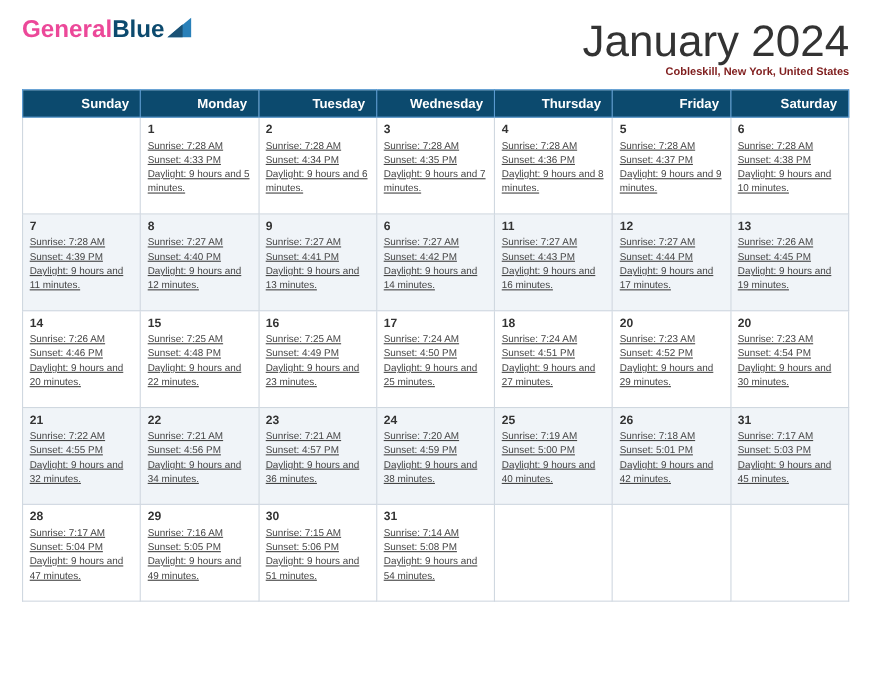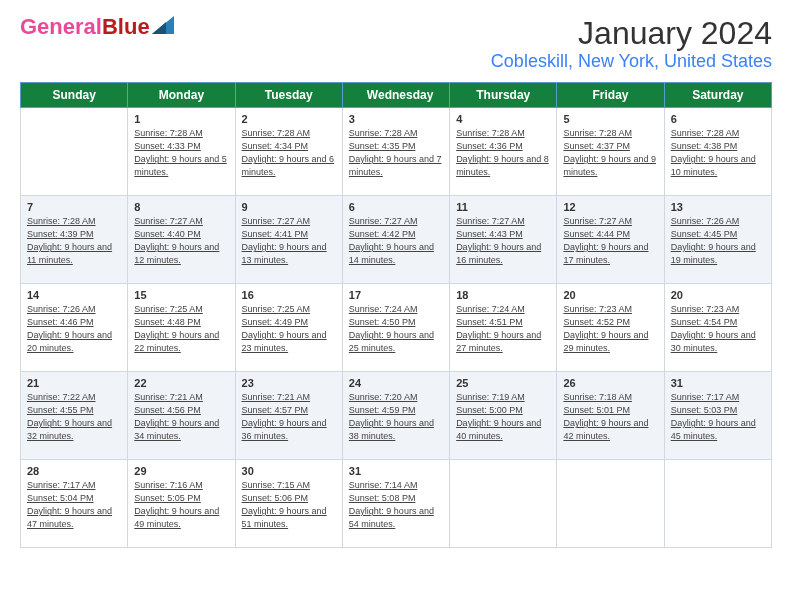--- a/index.html
+++ b/index.html
@@ -28,41 +28,42 @@
     .logo-text {
       font-size: 22px;
       font-weight: bold;
       color: #1a5276;
       line-height: 1;
     }
     .title-block {
       text-align: right;
     }
     .month-title {
-      font-size: 32px;
+      font-size: 40px;
       font-weight: 300;
       color: #333;
       line-height: 1.1;
     }
     .location {
-      font-size: 18px;
-      color: #3b82f6;
+      font-size: 10px;
+      color: #7f1d1d;
+      font-weight: bold;
     }
     table {
       width: 100%;
       border-collapse: collapse;
       table-layout: fixed;
     }
     thead th {
-      background: #15803d;
+      background: #0c4a6e;
       color: #fff;
       font-size: 12px;
       font-weight: bold;
-      padding: 5px 24px;
-      text-align: center;
+      padding: 5px 10px;
+      text-align: right;
       border: 1px solid #5a9ad0;
     }
     tbody tr {
       border-bottom: 1px solid #ddd;
     }
     tbody tr:nth-child(odd) {
       background: #fff;
     }
     tbody tr:nth-child(even) {
       background: #f0f4f8;
@@ -93,21 +94,21 @@
     }
   </style>
 </head>
 <body>
 
 <div class="container">
   <div class="header">
     <div class="logo">
       <div style="display:flex;align-items:center;">
         <span class="logo-text">
-          <span style="color:#ec4899;">General</span><span style="color:#b91c1c;">Blue</span>
+          <span style="color:#ec4899;">General</span><span style="color:#0c4a6e;">Blue</span>
         </span>
         <svg width="22" height="18" viewBox="0 0 22 18" style="margin-left:2px;margin-top:-4px;">
           <polygon points="0,18 22,0 22,18" fill="#2980b9"></polygon>
           <polygon points="0,18 14,6 14,18" fill="#1a5276"></polygon>
         </svg>
       </div>
     </div>
     <div class="title-block">
       <div class="month-title">January 2024</div>
       <div class="location">Cobleskill, New York, United States</div>

